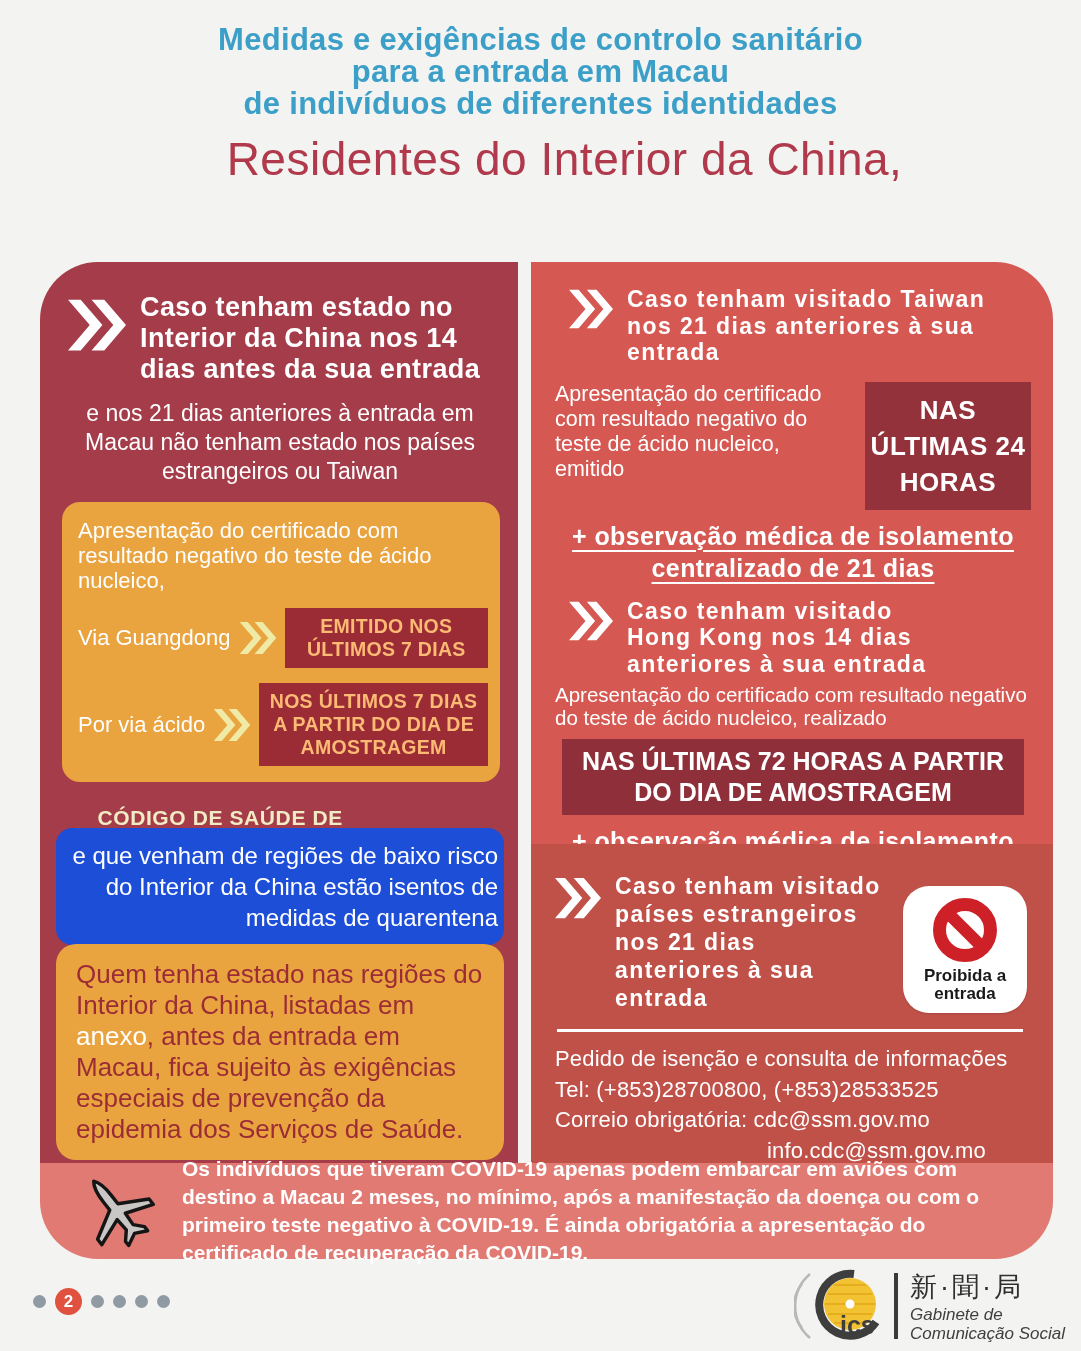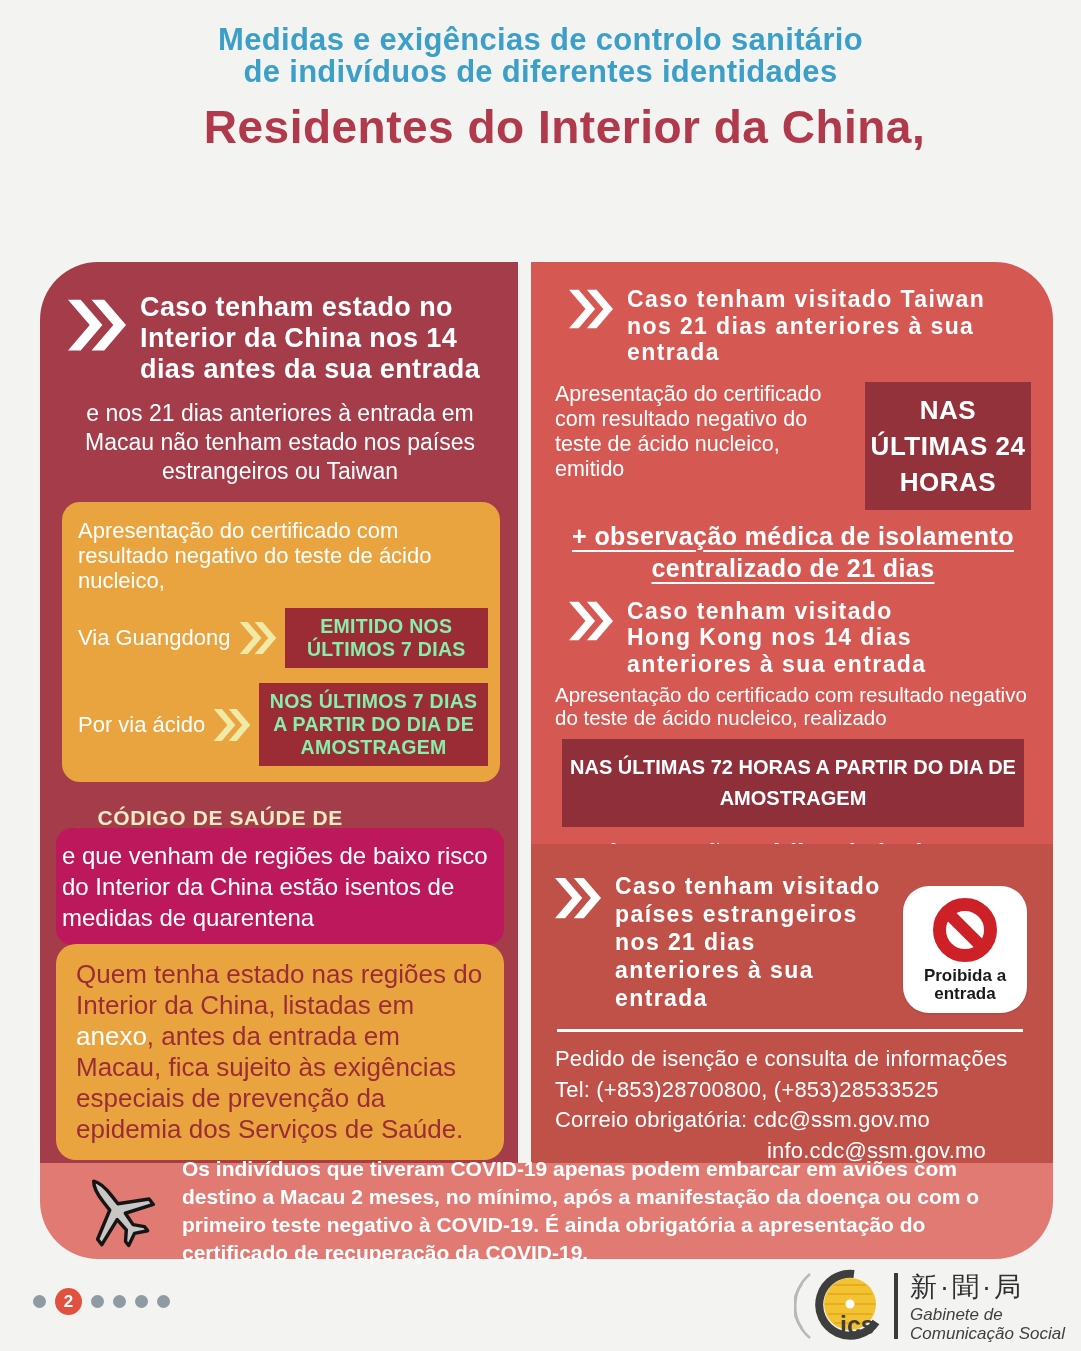--- a/index.html
+++ b/index.html
@@ -5,21 +5,21 @@
   * { box-sizing: border-box; margin: 0; padding: 0; }
   body { background:#e9e9e9; font-family:"Liberation Sans", sans-serif; }
   .page {
     position:relative; width:1081px; height:1351px; margin:0 auto;
     background:#f3f3f2; overflow:hidden;
   }
 
   
   .header { position:absolute; top:24px; left:0; width:100%; text-align:center; }
   .subtitle-line { color:#3c9fc8; font-weight:bold; font-size:31px; line-height:32px; letter-spacing:.3px; }
-  .title-line { color:#b0394b; font-weight:bold; font-size:46px; line-height:50px; letter-spacing:.5px;margin-left:48px; }
+  .title-line { color:#b0394b; font-weight:normal; font-size:46px; line-height:50px; letter-spacing:.5px;margin-left:48px; }
   .title-block { margin-top:14px; }
 
   
   .panel-left {
     position:absolute; left:40px; top:262px; width:478px; height:901px;
     background:#a43c4a; border-radius:58px 0 0 0; color:#fff;
     padding:30px 16px 0 18px;
   }
   .panel-right-top {
     position:absolute; left:531px; top:262px; width:522px; height:582px;
@@ -47,49 +47,49 @@
   .panel-left .chev { width:58px; height:54px; margin-top:6px; }
   .panel-left .chev-heading { font-size:27px; line-height:31px; width:386px; }
 
   .center-body { margin:14px auto 0; width:442px; text-align:center; font-size:23px; line-height:29px; }
 
   .cert-box { margin:16px 2px 0 4px; background:#e9a440; border-radius:18px; padding:16px 12px 16px 16px; }
   .cert-intro { font-size:22px; line-height:25px; }
   .cert-row { display:flex; align-items:center; margin-top:15px; gap:4px; }
   .cert-label { font-size:22px; white-space:nowrap; }
   .cert-row .chev { width:40px; height:32px; margin:0 3px; }
-  .cert-value { flex:1; background:#9b2c36; color:#86efac; font-weight:bold; text-align:center;
+  .cert-value { flex:1; background:#9b2c36; color:#fdba74; font-weight:bold; text-align:center;
                 padding:7px 4px; font-size:19.5px; line-height:23px; letter-spacing:.3px; }
 
   .health-code { margin-top:24px; display:flex; align-items:center; gap:12px; color:#f2ecc5;
                  font-weight:bold; font-size:21px; letter-spacing:.6px; padding-left:14px; }
   .tri { font-size:13px; }
 
-  .low-risk-box { position:absolute; left:16px; right:14px; top:566px; background:#be185d;
-                  border-radius:16px; padding:12px 6px; text-align:left; font-size:24px; line-height:31px; }
+  .low-risk-box { position:absolute; left:16px; right:14px; top:566px; background:#1d4ed8;
+                  border-radius:16px; padding:12px 6px; text-align:right; font-size:24px; line-height:31px; }
   .annex-box { position:absolute; left:16px; right:14px; top:682px; background:#e9a440;
                border-radius:20px; padding:15px 20px; color:#9b2c36; font-size:26px; line-height:31px; }
   .annex-link { color:#fff; text-decoration:none; cursor:pointer; }
 
   
   .panel-right-top .chev { width:44px; height:42px; margin-top:2px; }
   .panel-right-top .chev-row { padding-left:14px; }
   .panel-right-top .chev-heading { font-size:23px; line-height:26.5px; letter-spacing:1.4px; }
   .rt-heading-tw { width:430px; }
   .rt-heading-hk { width:330px; }
   .tw-row { display:flex; margin-top:16px; gap:14px; align-items:flex-start; }
   .tw-body { width:296px; font-size:21.5px; line-height:25px; flex:0 0 auto; }
   .tw-highlight { flex:1; background:#93323b; font-weight:bold; font-size:26px; text-align:center;
                   padding:10px 4px; line-height:36px; letter-spacing:.5px; }
   .note { margin-top:10px; text-align:center; font-weight:bold; font-size:25px; line-height:32px;
           text-decoration:underline; text-underline-offset:5px; text-decoration-thickness:2px; letter-spacing:.4px; }
   .hk-row { margin-top:14px; }
   .hk-body { margin-top:6px; font-size:20.5px; line-height:23px; }
-  .hk-highlight { margin:10px auto 0; background:#8e2f39; font-weight:bold; font-size:20px;
-                  text-align:center; padding:13px 6px; line-height:31px; width:97%; }
+  .hk-highlight { margin:10px auto 0; background:#8e2f39; font-weight:bold; font-size:25px;
+                  text-align:center; padding:7px 6px; line-height:31px; width:97%; }
 
   
   .foreign-row { display:flex; gap:14px; }
   .panel-right-bottom .chev { width:46px; height:44px; margin-top:4px; }
   .foreign-heading { font-size:23px; line-height:28px; letter-spacing:1.4px; width:272px; font-weight:bold; }
   .no-entry-badge { margin-left:auto; margin-top:14px; width:124px; background:#fff; border-radius:26px;
                     padding:12px 4px 10px; text-align:center; box-shadow:0 1px 2px rgba(0,0,0,.15); }
   .no-entry-sign { width:64px; height:64px; border:13px solid #ce2127; border-radius:50%;
                    position:relative; margin:0 auto; }
   .no-entry-sign .bar { position:absolute; top:50%; left:-2px; right:-2px; height:12px; margin-top:-6px;
@@ -114,20 +114,21 @@
   .logo-cn { font-size:27px; color:#2f2f2f; letter-spacing:3px; }
   .logo-pt { font-style:italic; font-size:17px; line-height:19px; color:#3f3f3f; }
 </style>
 </head>
 <body>
 
 <div class="page">
 
   <div class="header">
     <div class="subtitle-line">Medidas e exigências de controlo sanitário</div>
+    <div class="subtitle-line">para a entrada em Macau</div>
     <div class="subtitle-line">de indivíduos de diferentes identidades</div>
     <div class="title-block">
       <div class="title-line">Residentes do Interior da China,</div>
     </div>
   </div>
 
   <section class="panel-left">
     <div class="chev-row">
       <svg class="chev" viewBox="0 0 64 56">
         <polygon points="0,0 14,0 38,28 14,56 0,56 24,28"></polygon>

